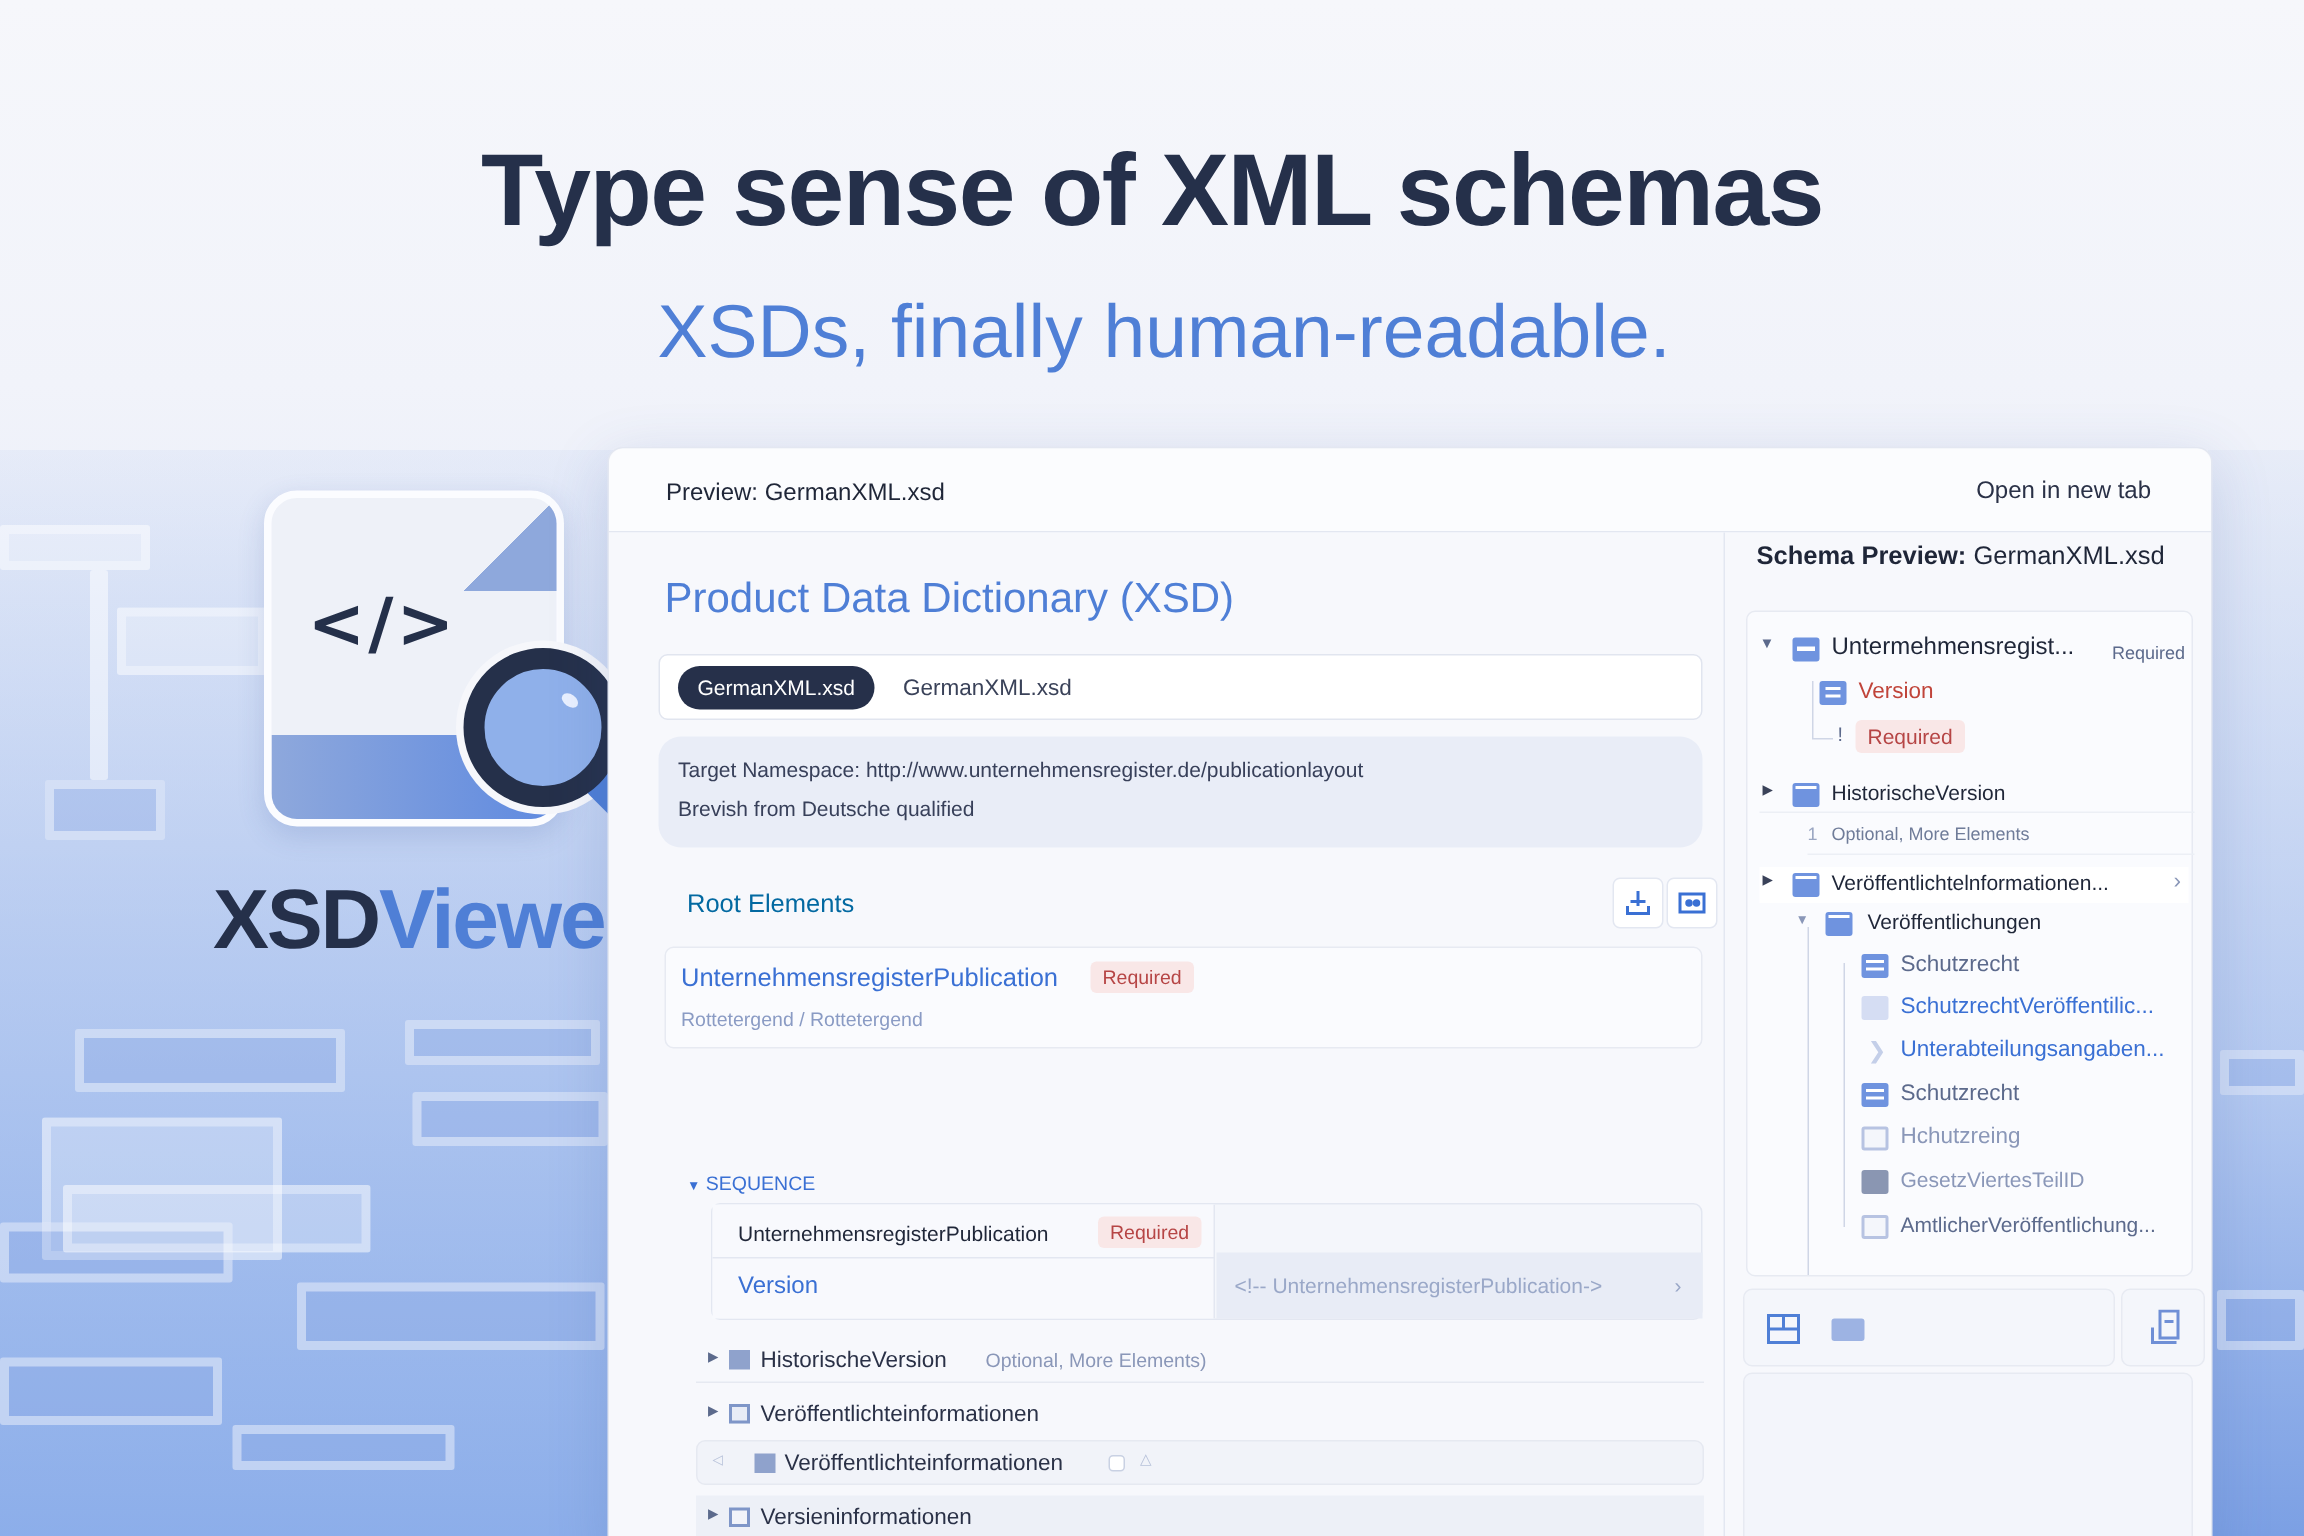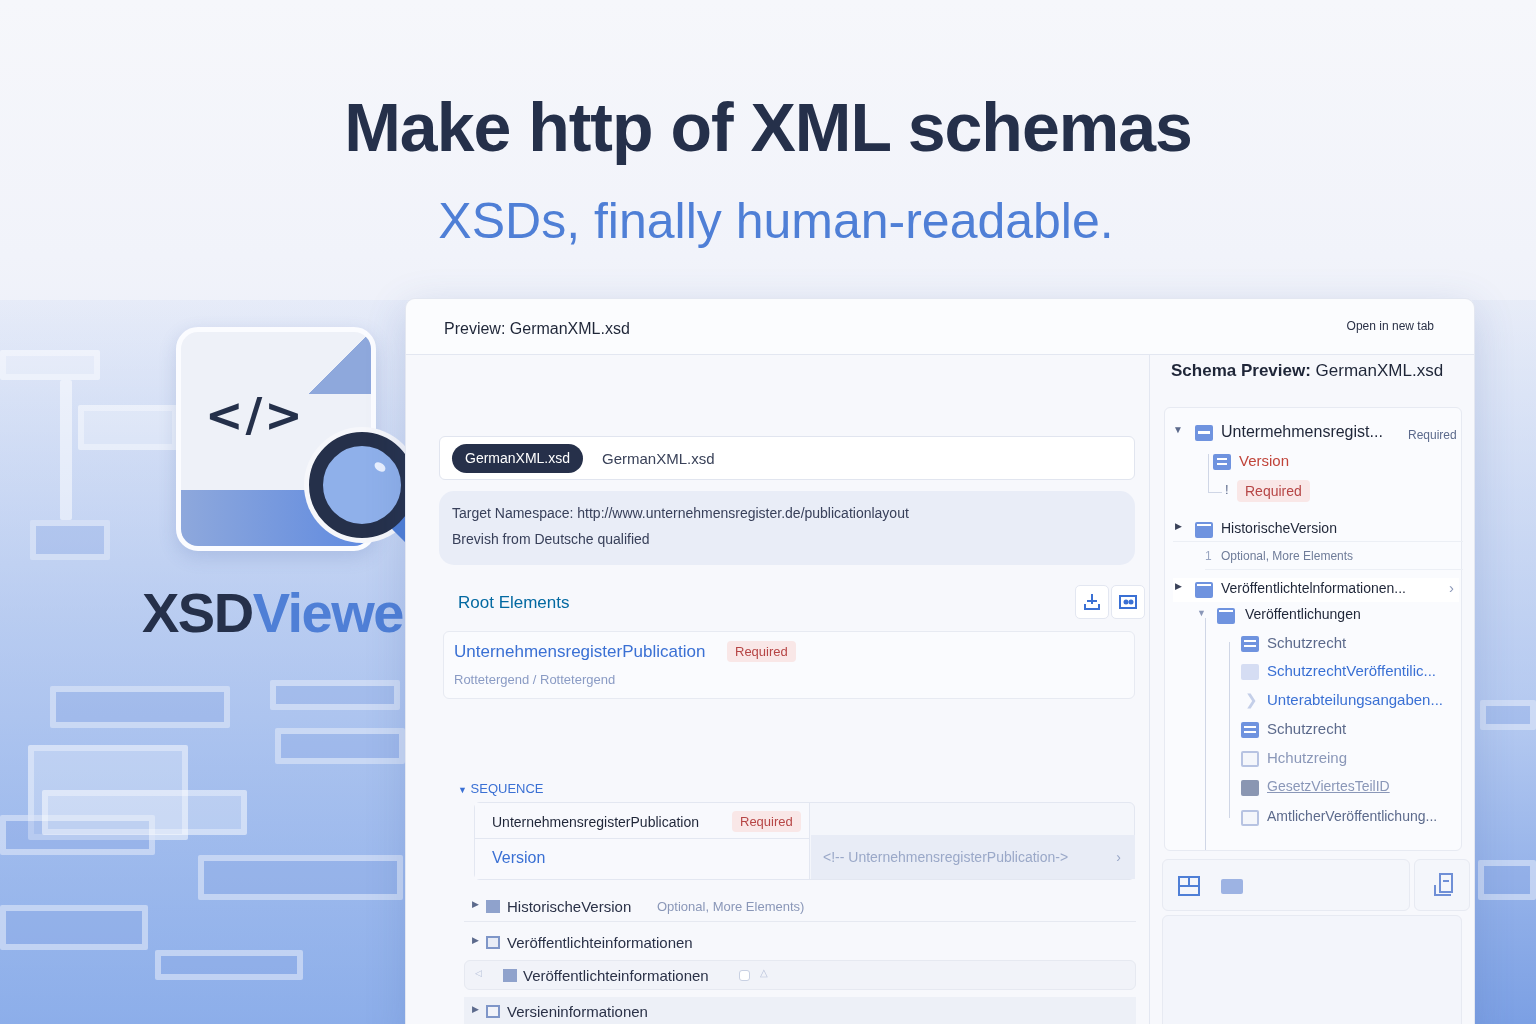--- a/index.html
+++ b/index.html
@@ -65,21 +65,21 @@
   .panel {
     position: absolute; left: 405px; top: 298px; width: 1070px; height: 740px;
     background: #f7f8fc; border: 1px solid #e3e7f1; border-radius: 10px 10px 0 0;
     box-shadow: 0 10px 40px rgba(60,90,160,0.18);
   }
   .panel-header {
     height: 56px; border-bottom: 1px solid #e3e7f1; background: #fbfcfe;
     border-radius: 10px 10px 0 0; position: relative;
   }
   .panel-title { position: absolute; left: 38px; top: 21px; font-size: 16px; color: #1f2638; }
-  .open-tab { position: absolute; right: 40px; top: 20px; font-size: 12px; color: #2a3147; cursor: pointer; }
+  .open-tab { position: absolute; right: 40px; top: 20px; font-size: 16px; color: #2a3147; cursor: pointer; }
 
   .left-col { position: absolute; left: 0; top: 56px; width: 744px; height: 684px; border-right: 1px solid #e3e7f1; }
   .right-col { position: absolute; left: 744px; top: 56px; width: 326px; height: 684px; }
 
   .doc-title { position: absolute; left: 37px; top: 28px; font-size: 28px; color: #4f7fd6; }
   .file-bar {
     position: absolute; left: 33px; top: 81px; width: 696px; height: 44px;
     background: #fff; border: 1px solid #e1e5ef; border-radius: 6px;
   }
   .file-chip {
@@ -177,21 +177,21 @@
   <div class="deco-box light" style="left:28px;top:745px;width:160px;height:95px;"></div>
   <div class="deco-box" style="left:0;top:815px;width:155px;height:40px;"></div>
   <div class="deco-box light" style="left:42px;top:790px;width:205px;height:45px;"></div>
   <div class="deco-box" style="left:198px;top:855px;width:205px;height:45px;"></div>
   <div class="deco-box" style="left:0;top:905px;width:148px;height:45px;"></div>
   <div class="deco-box" style="left:155px;top:950px;width:148px;height:30px;"></div>
   <div class="deco-box" style="left:1478px;top:860px;width:58px;height:40px;"></div>
   <div class="deco-box" style="left:1480px;top:700px;width:56px;height:30px;"></div>
 </div>
 
-<h1 class="hero-title">Make http of XML schemas</h1>
+<h1 class="hero-title">Type sense of XML schemas</h1>
 <div class="hero-sub">XSDs, finally human-readable.</div>
 
 <div class="logo-wrap">
   <div class="logo-file">
     <div class="fold"></div>
     <div class="code">&lt;/&gt;</div>
     <div class="band"></div>
   </div>
   <svg class="logo-mag" viewBox="0 0 160 160">
     <circle cx="62" cy="62" r="58" fill="#f6f7fb"></circle>
@@ -202,20 +202,21 @@
 </div>
 <div class="logo-text"><span>XSD</span><span class="accent">Viewer</span></div>
 
 <div class="panel">
   <div class="panel-header">
     <div class="panel-title">Preview: GermanXML.xsd</div>
     <div class="open-tab">Open in new tab</div>
   </div>
 
   <div class="left-col">
+    <div class="doc-title">Product Data Dictionary (XSD)</div>
 
     <div class="file-bar">
       <div class="file-chip">GermanXML.xsd</div>
       <div class="file-name">GermanXML.xsd</div>
     </div>
 
     <div class="ns-box">
       <div class="ns-line1">Target Namespace: http://www.unternehmensregister.de/publicationlayout</div>
       <div class="ns-line2">Brevish from Deutsche qualified</div>
     </div>
@@ -367,21 +368,21 @@
             <span style="position:absolute;left:3px;top:9px;width:12px;height:2px;background:#fff;"></span>
           </span>
         <span style="position:absolute;left:26px;top:2px;color:#5c6a8c;">Schutzrecht</span>
       </div>
       <div class="st-row" style="left:76px;top:339px;">
         <span class="ic" style="left:0;border:2px solid #b7c3e2;background:#f4f6fb;"></span>
         <span style="position:absolute;left:26px;top:2px;color:#8a97b8;">Hchutzreing</span>
       </div>
       <div class="st-row" style="left:76px;top:368px;">
         <span class="ic" style="left:0;background:#8a96b2;"></span>
-        <span style="position:absolute;left:26px;top:2px;color:#8a97b8;font-size:14px;text-decoration:underline;">GesetzViertesTeilID</span>
+        <span style="position:absolute;left:26px;top:2px;color:#8a97b8;font-size:14px;">GesetzViertesTeilID</span>
       </div>
       <div class="st-row" style="left:76px;top:398px;">
         <span class="ic" style="left:0;border:2px solid #b7c3e2;background:#f4f6fb;"></span>
         <span style="position:absolute;left:26px;top:2px;color:#5c6a8c;font-size:14px;">AmtlicherVeröffentlichung...</span>
       </div>
     </div>
 
     <div class="bottom-bar">
       <div class="bb-left">
         <svg style="position:absolute;left:15px;top:16px;" width="22" height="20" viewBox="0 0 22 20">

